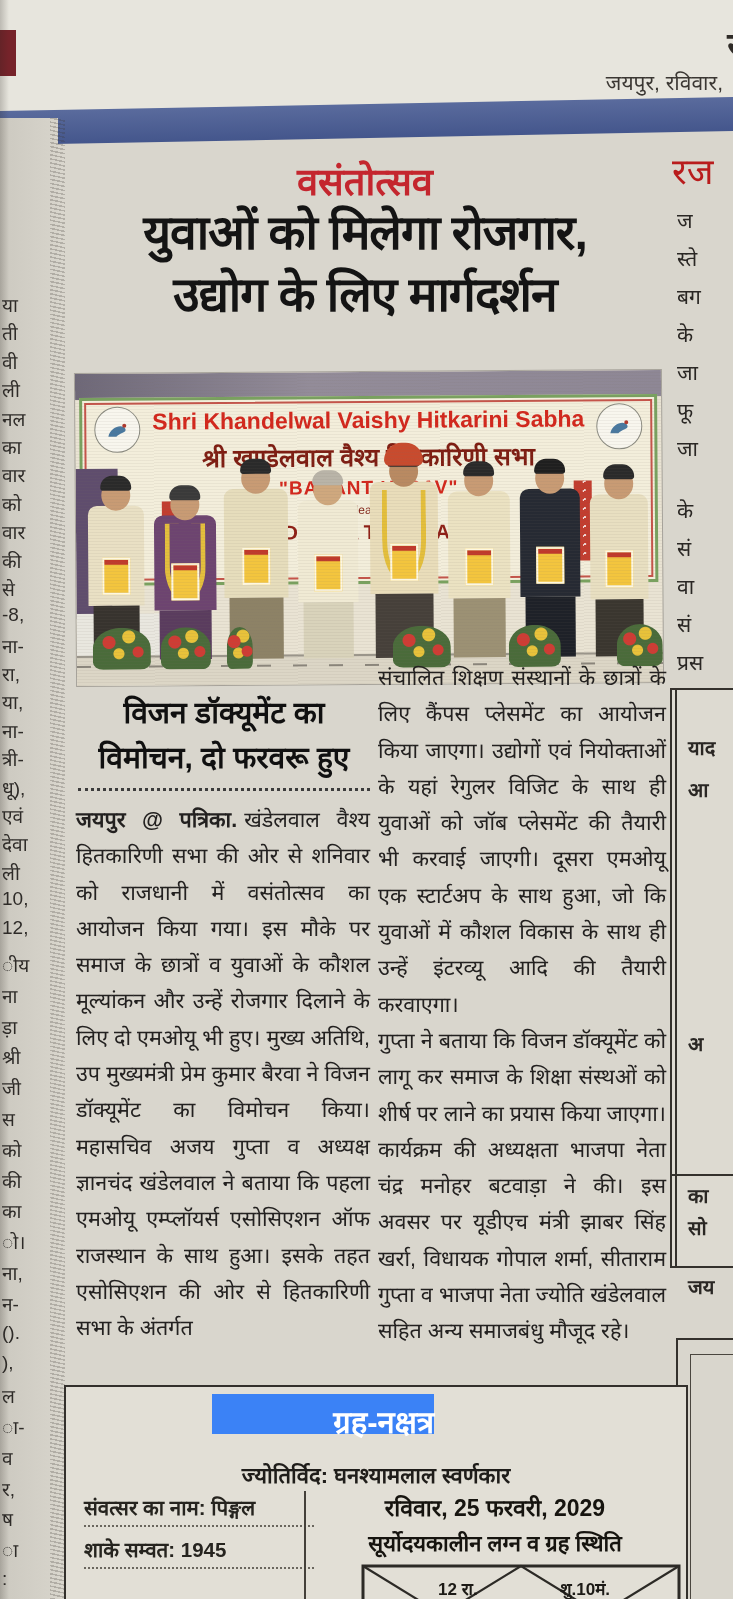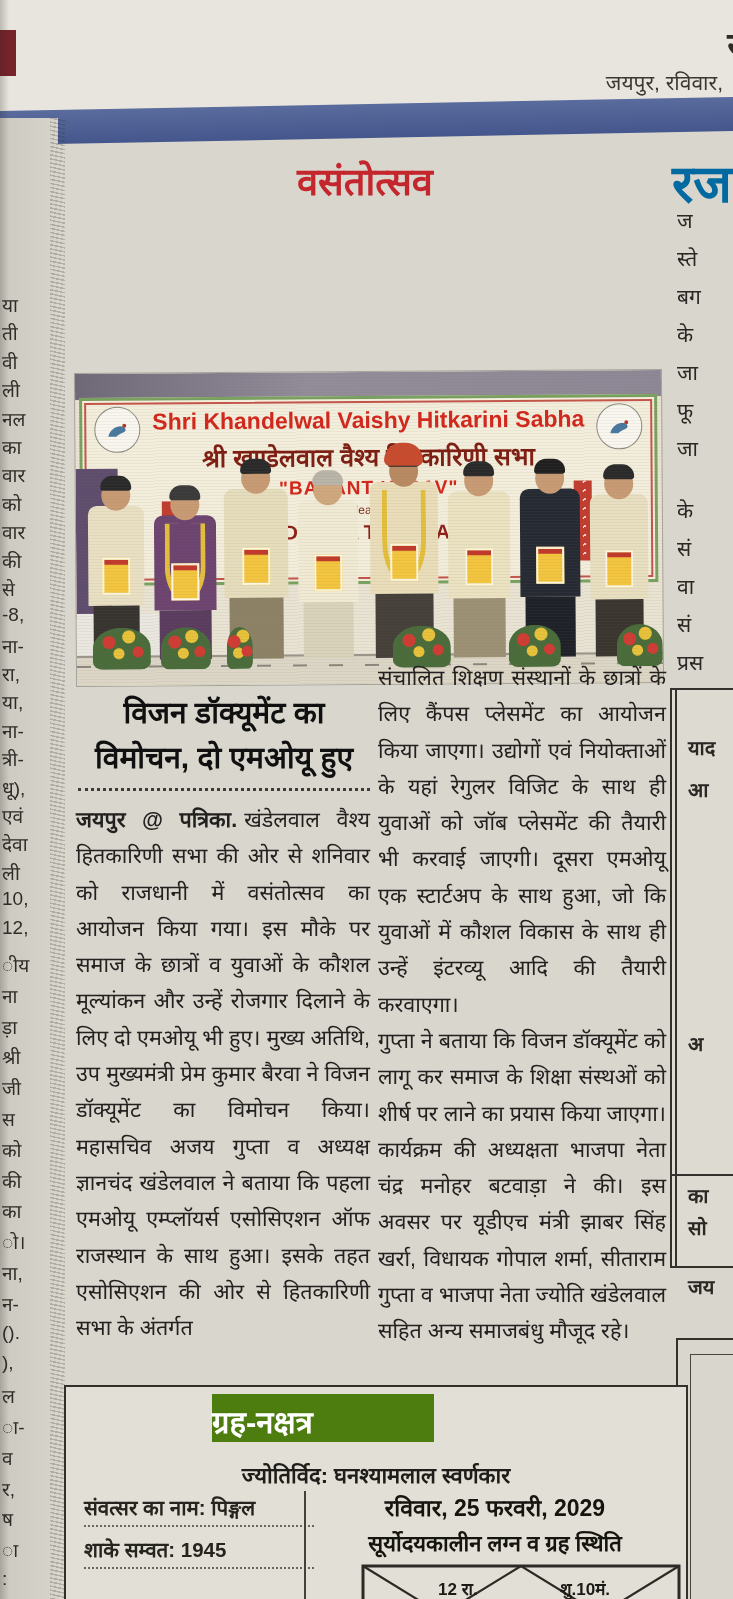--- a/index.html
+++ b/index.html
@@ -20,21 +20,21 @@
               background:linear-gradient(90deg,#ccc9c0,#d7d4cb);}
   .left-shadow{position:absolute;left:0;top:0;width:9px;height:1599px;
                background:linear-gradient(90deg,rgba(40,35,30,.22),rgba(0,0,0,0));}
   .hatch{position:absolute;left:50px;top:118px;width:15px;height:1481px;opacity:.55;
          background:repeating-linear-gradient(12deg,rgba(60,55,50,.45) 0 1.5px,rgba(0,0,0,0) 1.5px 4px);}
   .lm-col{position:absolute;left:2px;width:47px;display:flex;flex-direction:column;color:#2e2b28;}
   #lm1{top:292px;} #lm1 .lmf{height:28.4px;font-size:19px;}
   #lm2{top:952px;} #lm2 .lmf{height:30.8px;font-size:19px;}
 
   
-  .rm-big{position:absolute;left:672px;top:146px;font-size:52px;font-weight:bold;color:#0369a1;}
+  .rm-big{position:absolute;left:672px;top:146px;font-size:36px;font-weight:normal;color:#b91c1c;}
   .rm-col{position:absolute;left:677px;width:56px;display:flex;flex-direction:column;color:#2a2724;}
   #rm1{top:206px;} #rm2{top:496px;}
   .rm-col .rmf{height:38px;font-size:21px;}
   .rm-box1{position:absolute;left:670px;top:688px;width:70px;height:576px;border:2px solid #34312c;
            box-shadow:inset 3px 0 0 #dfdcd3,inset 5px 0 0 #34312c;background:#dddad1;}
   .rm-box1 .bfrag{position:absolute;left:16px;font-size:20px;font-weight:600;color:#2a2724;font-family:Liberation Mono, monospace;}
   .rm-box-div{position:absolute;left:0;right:0;top:484px;border-top:2px solid #34312c;}
   .rm-box2{position:absolute;left:676px;top:1338px;width:57px;height:261px;
            border-left:2px solid #34312c;border-top:2px solid #34312c;}
   .rm-box2-inner{position:absolute;left:12px;top:14px;right:0;bottom:0;
@@ -109,22 +109,22 @@
   .bodycol{position:absolute;font-size:21.5px;line-height:36.3px;color:#232120;
            text-align:justify;}
   .bodycol p{margin:0;}
   #col1{left:76px;top:802px;width:294px;}
   #col2{left:378px;top:660px;width:288px;}
   #col1 b{margin-right:7px;}
 
   
   .astrobox{position:absolute;left:64px;top:1385px;width:620px;height:214px;
             border:2.5px solid #33302c;background:#e2dfd6;}
-  .astro-title{position:absolute;left:146px;top:7px;width:222px;height:48px;background:#4d7c0f;
-            color:#ffffff;font-size:31px;font-weight:bold;text-align:left;line-height:58px;}
+  .astro-title{position:absolute;left:146px;top:7px;width:222px;height:40px;background:#3b82f6;
+            color:#ffffff;font-size:31px;font-weight:bold;text-align:right;line-height:58px;}
   .astrologer{position:absolute;left:0;right:0;top:72px;text-align:center;
             font-size:22px;font-weight:bold;color:#1f1d1a;}
   .astro-rows{position:absolute;left:18px;top:106px;width:230px;}
   .astro-row{font-size:20.5px;font-weight:600;color:#26241f;padding-bottom:4px;margin-bottom:8px;
             border-bottom:2px dotted #6a665e;}
   .astro-div{position:absolute;left:238px;top:104px;bottom:0;width:2px;background:#44403a;}
   .astro-date{position:absolute;left:246px;right:8px;top:104px;text-align:center;
             font-size:23px;font-weight:bold;color:#16140f;}
   .astro-chart-h{position:absolute;left:246px;right:8px;top:140px;text-align:center;
             font-size:22px;font-weight:bold;color:#16140f;}
@@ -222,20 +222,24 @@
         <div class="bfrag" style="top: 492px;">का</div>
         <div class="bfrag" style="top: 524px;">सो</div>
         <div class="bfrag" style="top: 583px;">जय</div>
       </div>
   </div>
   <div class="rm-box2">
     <div class="rm-box2-inner"></div>
   </div>
 
   <div class="kicker">वसंतोत्सव</div>
+  <div class="headline">
+    <div>युवाओं को मिलेगा रोजगार,</div>
+    <div>उद्योग के लिए मार्गदर्शन</div>
+  </div>
 
   <div class="photo">
     <div class="ph-curtain-top"></div>
     <div class="banner">
       <div class="logo l">
         <svg width="30" height="30" viewBox="0 0 30 30">
           <path d="M6 22 C8 12,20 9,23 14 C25 18,17 18,14 22 Z" fill="#49789f"></path>
           <circle cx="22" cy="11" r="2" fill="#b03a2e"></circle>
         </svg>
       </div>
@@ -324,21 +328,21 @@
         <div class="flower" style="left: 150px; width: 26px;"></div>
         <div class="flower" style="left: 316px; width: 58px;"></div>
         <div class="flower" style="left: 432px; width: 52px;"></div>
         <div class="flower" style="left: 540px; width: 46px;"></div>
       </div>
     <div class="photo-grain"></div>
   </div>
 
   <div class="subhead">
     <div>विजन डॉक्यूमेंट का</div>
-    <div>विमोचन, दो एमओयू हुए</div>
+    <div>विमोचन, दो फरवरू हुए</div>
   </div>
   <div class="dotline"></div>
   <div class="bodycol" id="col1">
     <p><b>जयपुर @ पत्रिका.</b><span>खंडेलवाल वैश्य हितकारिणी सभा की ओर से शनिवार को राजधानी में वसंतोत्सव का आयोजन किया गया। इस मौके पर समाज के छात्रों व युवाओं के कौशल मूल्यांकन और उन्हें रोजगार दिलाने के लिए दो एमओयू भी हुए। मुख्य अतिथि, उप मुख्यमंत्री प्रेम कुमार बैरवा ने विजन डॉक्यूमेंट का विमोचन किया। महासचिव अजय गुप्ता व अध्यक्ष ज्ञानचंद खंडेलवाल ने बताया कि पहला एमओयू एम्प्लॉयर्स एसोसिएशन ऑफ राजस्थान के साथ हुआ। इसके तहत एसोसिएशन की ओर से हितकारिणी सभा के अंतर्गत</span></p>
   </div>
   <div class="bodycol" id="col2">
     <p>संचालित शिक्षण संस्थानों के छात्रों के लिए कैंपस प्लेसमेंट का आयोजन किया जाएगा। उद्योगों एवं नियोक्ताओं के यहां रेगुलर विजिट के साथ ही युवाओं को जॉब प्लेसमेंट की तैयारी भी करवाई जाएगी। दूसरा एमओयू एक स्टार्टअप के साथ हुआ, जो कि युवाओं में कौशल विकास के साथ ही उन्हें इंटरव्यू आदि की तैयारी करवाएगा।</p>
     <p>गुप्ता ने बताया कि विजन डॉक्यूमेंट को लागू कर समाज के शिक्षा संस्थओं को शीर्ष पर लाने का प्रयास किया जाएगा। कार्यक्रम की अध्यक्षता भाजपा नेता चंद्र मनोहर बटवाड़ा ने की। इस अवसर पर यूडीएच मंत्री झाबर सिंह खर्रा, विधायक गोपाल शर्मा, सीताराम गुप्ता व भाजपा नेता ज्योति खंडेलवाल सहित अन्य समाजबंधु मौजूद रहे।</p>
   </div>
 

